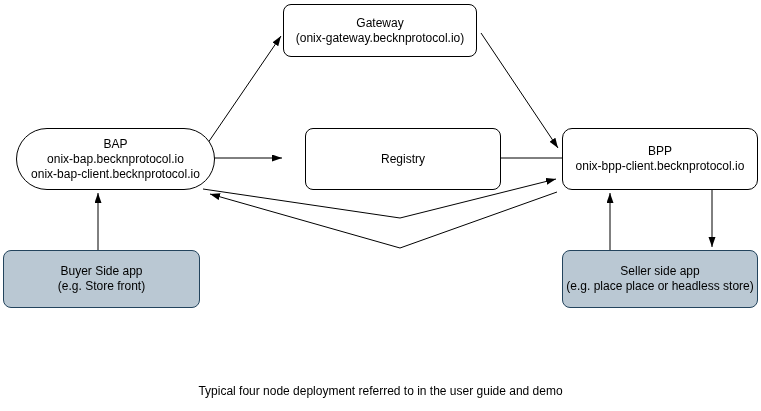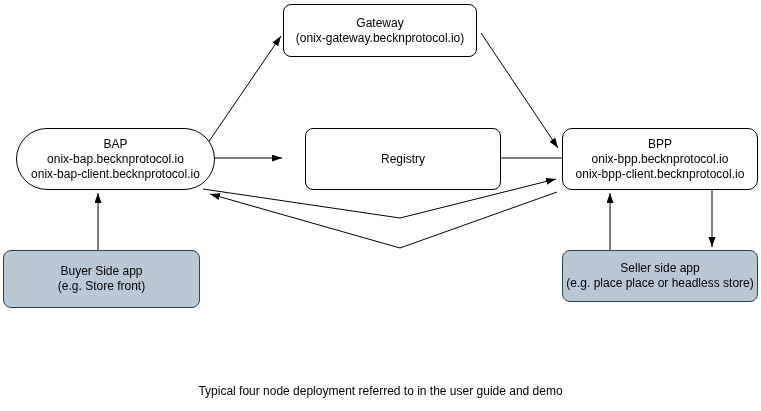--- a/index.html
+++ b/index.html
@@ -39,21 +39,21 @@
     align-items: center;
   }
   .node .title { white-space: nowrap; }
   .node .sub   { white-space: nowrap; }
 
   #node-gateway  { left: 283px; top: 4px;   width: 194px; height: 53px; }
   #node-bap      { left: 16px;   top: 128px; width: 199px; height: 62px; border-radius: 31px; }
   #node-registry { left: 285px; top: 128px; width: 196px; height: 62px; margin-left: 20px; }
   #node-bpp      { left: 562px; top: 128px; width: 196px; height: 62px; border-radius: 10px; }
   #node-buyer    { left: 3px;   top: 250px; width: 197px; height: 58px; }
-  #node-seller   { left: 562px; top: 250px; width: 196px; height: 52px; }
+  #node-seller   { left: 562px; top: 250px; width: 196px; height: 58px; }
 
   .caption {
     position: absolute;
     left: 0; top: 384px;
     width: 761px;
     text-align: center;
     font-size: 12px;
     color: #000000;
     z-index: 2;
   }
@@ -91,21 +91,20 @@
     <div class="sub">onix-bap.becknprotocol.io</div>
     <div class="sub">onix-bap-client.becknprotocol.io</div>
   </div>
 
   <div class="node" id="node-registry">
     <div class="title">Registry</div>
   </div>
 
   <div class="node" id="node-bpp">
     <div class="title">BPP</div>
-    <div class="sub">onix-bpp.becknprotocol.io</div>
     <div class="sub">onix-bpp-client.becknprotocol.io</div>
   </div>
 
   <div class="node app" id="node-buyer">
     <div class="title">Buyer Side app</div>
     <div class="sub">(e.g. Store front)</div>
   </div>
 
   <div class="node app" id="node-seller">
     <div class="title">Seller side app</div>

